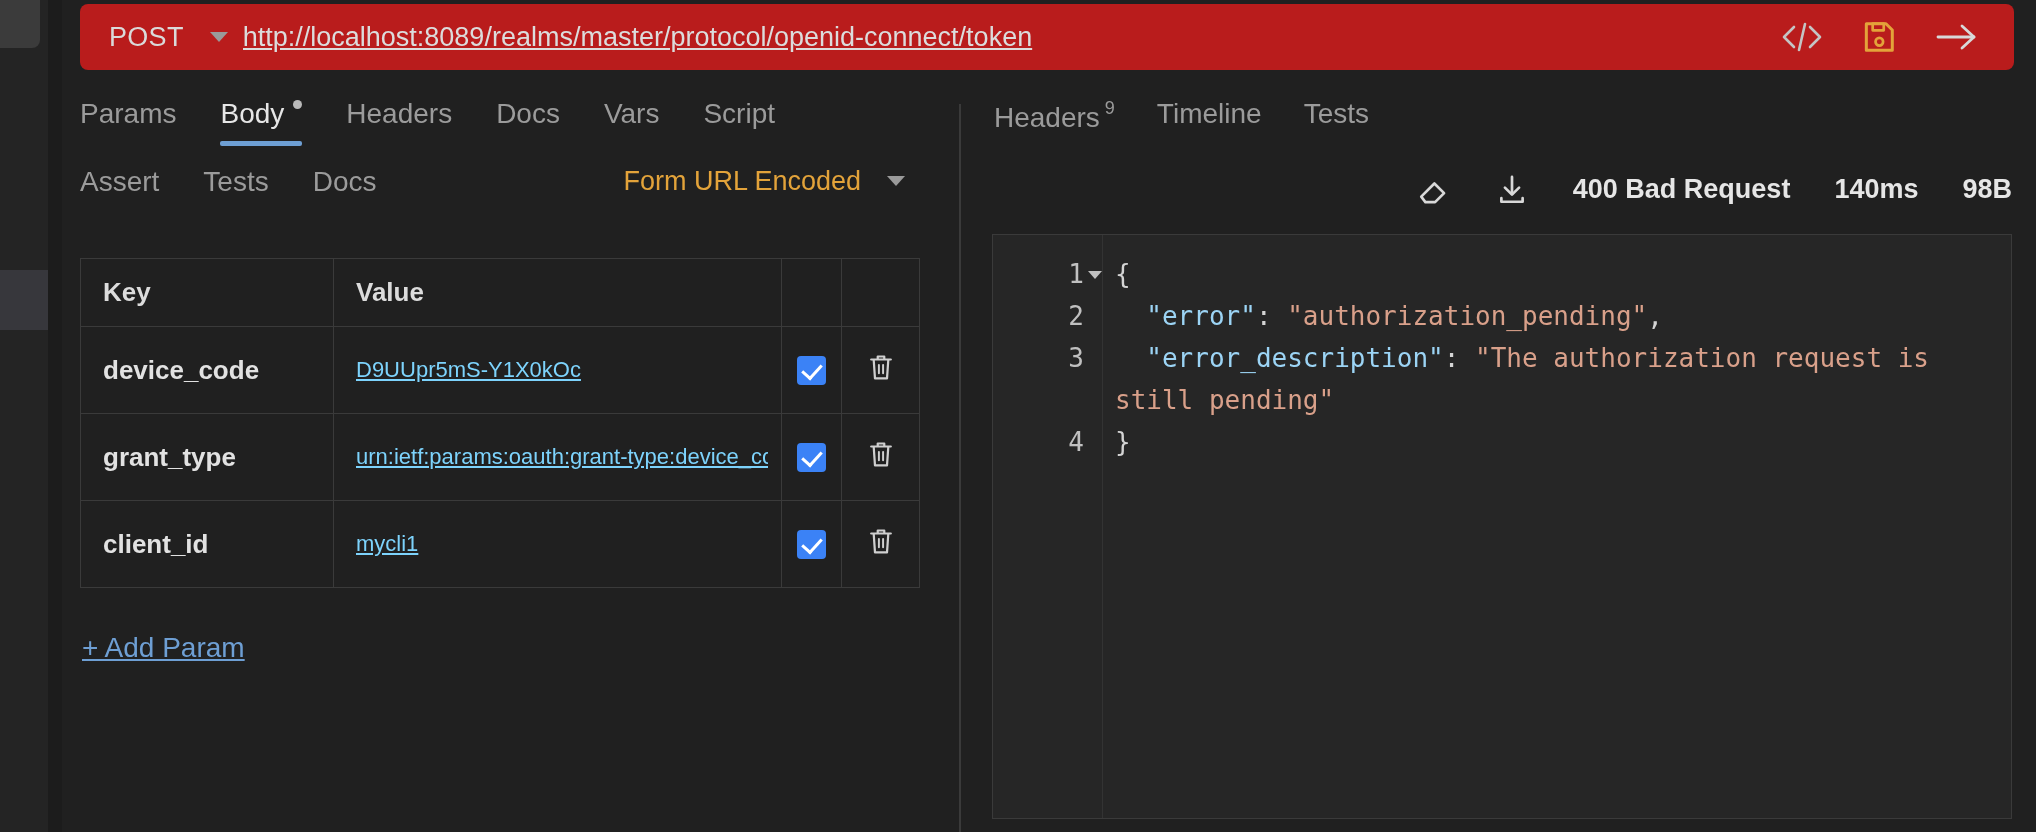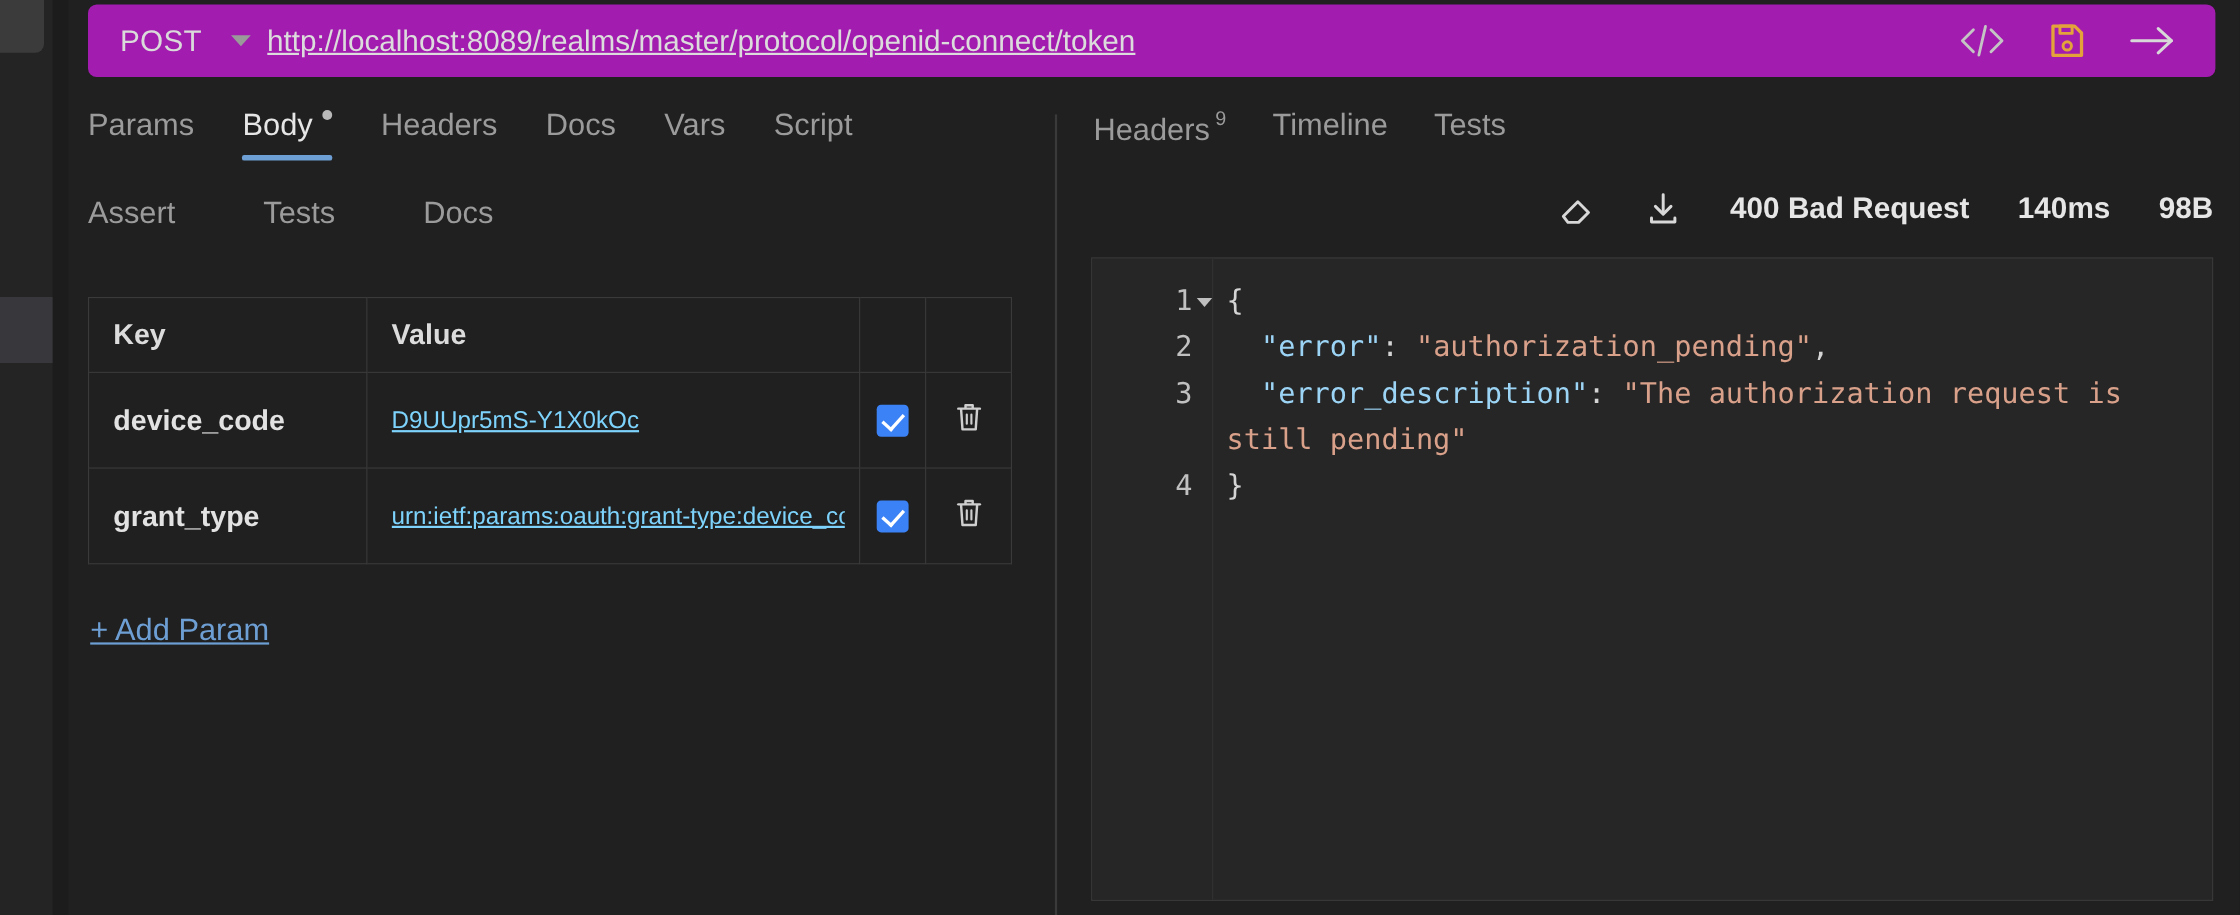--- a/index.html
+++ b/index.html
@@ -25,21 +25,21 @@
     background: #37373c;
   }
   .sidebar-gap {
     position: absolute; left: 48px; top: 0; width: 14px; height: 832px;
     background: #1c1c1c;
   }
 
   
   .urlbar {
     position: absolute; left: 80px; top: 4px; width: 1934px; height: 66px;
-    background: #a21caf; border-radius: 8px;
+    background: #b91c1c; border-radius: 8px;
     display: flex; align-items: center;
   }
   .method-select {
     display: flex; align-items: center; gap: 26px;
     padding-left: 29px; height: 100%; cursor: pointer;
   }
   .method-label { color: #dadada; font-size: 27px; letter-spacing: .3px; }
   .caret-down {
     width: 0; height: 0;
     border-left: 9px solid transparent; border-right: 9px solid transparent;
@@ -63,21 +63,21 @@
   .tab.active { color: #e6e6e6; }
   .tab.active::after {
     content: ""; position: absolute; left: 0; right: 0; bottom: 0;
     height: 5px; background: #6e9fd4; border-radius: 2px;
   }
   .tab-dot {
     display: inline-block; width: 9px; height: 9px; border-radius: 50%;
     background: #b9b9b9; vertical-align: 14px; margin-left: 9px;
   }
   .tabrow2 {
-    display: flex; align-items: center; padding-left: 18px; margin-top: 24px; gap: 36px;
+    display: flex; align-items: center; padding-left: 18px; margin-top: 12px;
   }
   .tabrow2 .tab { padding-bottom: 6px; }
   .body-type {
     margin-left: auto; margin-right: 54px; display: flex; align-items: center; gap: 26px;
     cursor: pointer;
   }
   .body-type-label { color: #e3a33a; font-size: 27px; }
 
   
   .ptable {
@@ -230,20 +230,24 @@
 
     <div class="tabrow2">
       <div class="tab">
         <span>Assert</span>
       </div>
       <div class="tab">
         <span>Tests</span>
       </div>
       <div class="tab">
         <span>Docs</span>
+      </div>
+      <div class="body-type">
+        <span class="body-type-label">Form URL Encoded</span>
+        <span class="caret-down"></span>
       </div>
     </div>
 
     <table class="ptable">
       <thead>
         <tr>
           <th class="col-key">Key</th>
           <th class="col-val">Value</th>
           <th class="col-chk"></th>
           <th class="col-del"></th>
@@ -277,20 +281,37 @@
             <span class="icon-btn" style="display:inline-flex">
               <svg width="32" height="34" viewBox="0 0 24 26" fill="none">
                 <path d="M4.5 6.5h15" stroke="#cfcfcf" stroke-width="1.7" stroke-linecap="round"></path>
                 <path d="M9.5 6.5V4.2h5v2.3" stroke="#cfcfcf" stroke-width="1.7" stroke-linejoin="round"></path>
                 <path d="M6.4 6.5l1 14.4h9.2l1-14.4" stroke="#cfcfcf" stroke-width="1.7" stroke-linejoin="round"></path>
                 <path d="M10.4 10.6v6.4M13.6 10.6v6.4" stroke="#cfcfcf" stroke-width="1.5" stroke-linecap="round"></path>
               </svg>
             </span>
           </td>
         </tr>
+        <tr>
+          <td class="col-key"><span class="cell-key">client_id</span></td>
+          <td class="col-val">
+              <span class="cell-val">mycli1</span>
+            </td>
+          <td class="c-chk"><span class="chk"></span></td>
+          <td class="c-del">
+            <span class="icon-btn" style="display:inline-flex">
+              <svg width="32" height="34" viewBox="0 0 24 26" fill="none">
+                <path d="M4.5 6.5h15" stroke="#cfcfcf" stroke-width="1.7" stroke-linecap="round"></path>
+                <path d="M9.5 6.5V4.2h5v2.3" stroke="#cfcfcf" stroke-width="1.7" stroke-linejoin="round"></path>
+                <path d="M6.4 6.5l1 14.4h9.2l1-14.4" stroke="#cfcfcf" stroke-width="1.7" stroke-linejoin="round"></path>
+                <path d="M10.4 10.6v6.4M13.6 10.6v6.4" stroke="#cfcfcf" stroke-width="1.5" stroke-linecap="round"></path>
+              </svg>
+            </span>
+          </td>
+        </tr>
       </tbody>
     </table>
 
     <div class="addparam">+ Add Param</div>
   </div>
 
   <div class="vdivider"></div>
 
   <div class="res-pane">
     <div class="res-tabrow">

